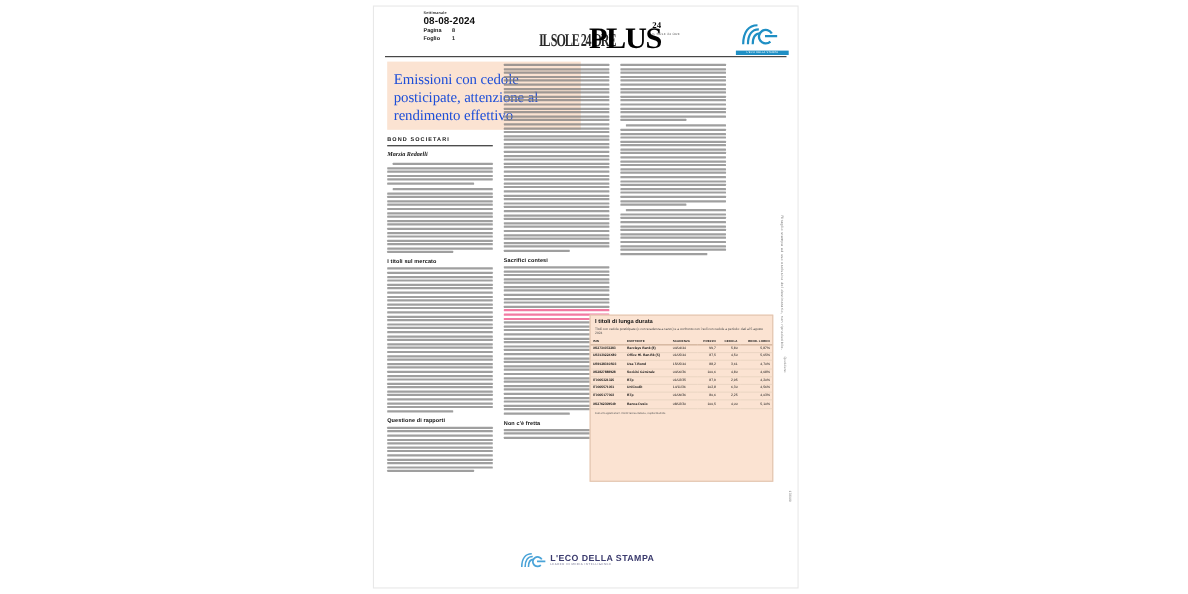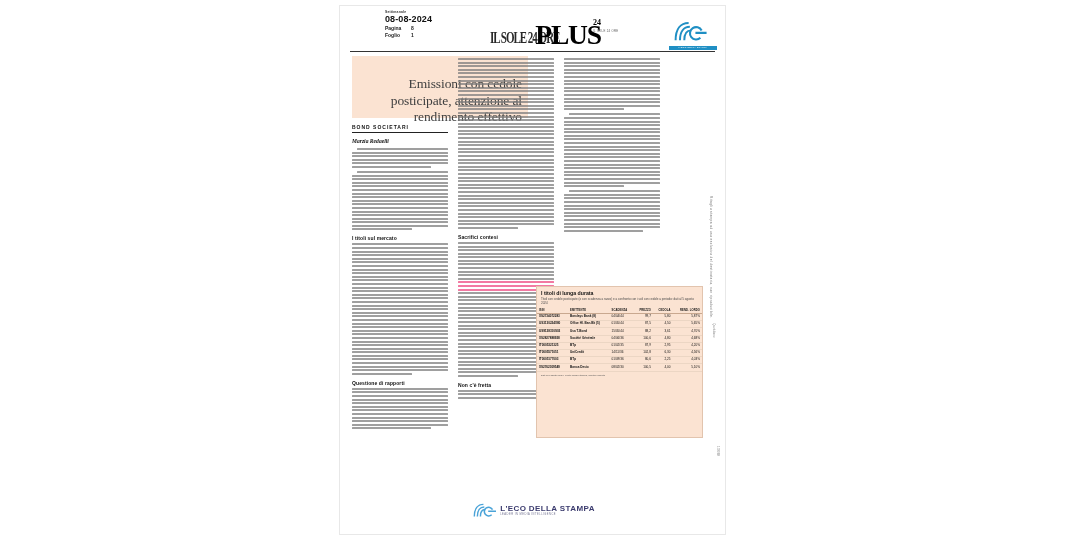--- a/index.html
+++ b/index.html
@@ -45,23 +45,23 @@
   .eco-mark{position:absolute;right:18px;top:12px;width:38px;height:26px;}
   .eco-bar{position:absolute;right:8px;top:40px;width:48px;height:4px;background:#1f8fc4;}
   .eco-bar span{display:block;font-size:2.4px;color:#fff;text-align:center;
      font-family:"Liberation Sans",sans-serif;line-height:4px;letter-spacing:.2px;}
 
   .rule{position:absolute;left:10px;top:45px;width:365px;height:1px;background:#333;}
 
   
   .titlebox{position:absolute;left:12px;top:50px;width:176px;height:62px;
      background:#fbe3d2;}
-  .titlebox h1{margin:0;padding:20px 6px 0 6px;font-size:13.5px;line-height:16.5px;
-     font-weight:normal;color:#404040;font-family:"Liberation Serif",serif;
-     letter-spacing:-.1px;text-align:right;}
+  .titlebox h1{margin:0;padding:8px 6px 0 6px;font-size:13.5px;line-height:16.5px;
+     font-weight:normal;color:#1d4ed8;font-family:"Liberation Serif",serif;
+     letter-spacing:-.1px;}
 
   .kicker{position:absolute;left:12px;top:118px;width:96px;}
   .kicker .lab{font-size:5px;font-weight:bold;letter-spacing:1px;color:#111;
      font-family:"Liberation Sans",sans-serif;padding-bottom:2px;}
   .kicker .sep{height:1px;background:#222;margin-bottom:3px;}
   .byline{position:absolute;left:12px;top:132px;font-size:5.6px;font-weight:bold;
      color:#111;font-family:"Liberation Serif",serif;font-style:italic;}
 
   
   .col{position:absolute;width:96px;}

